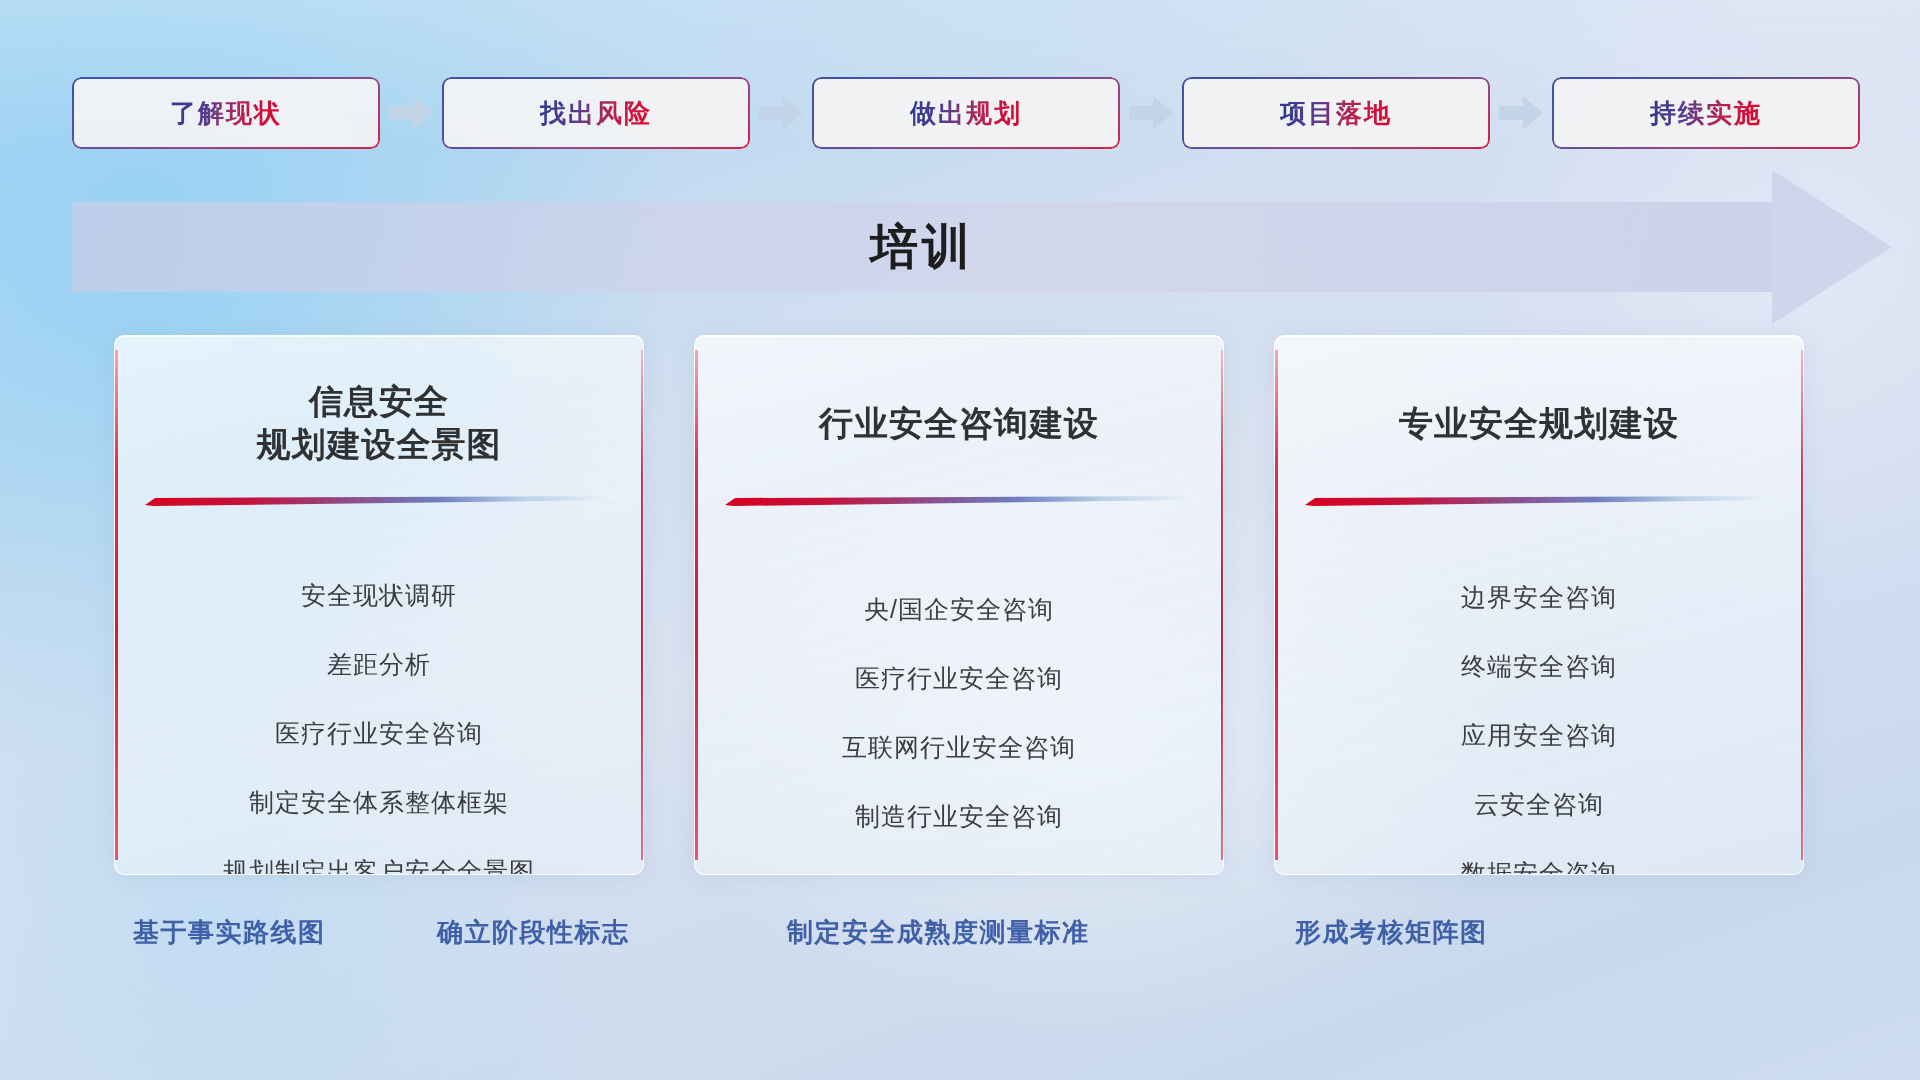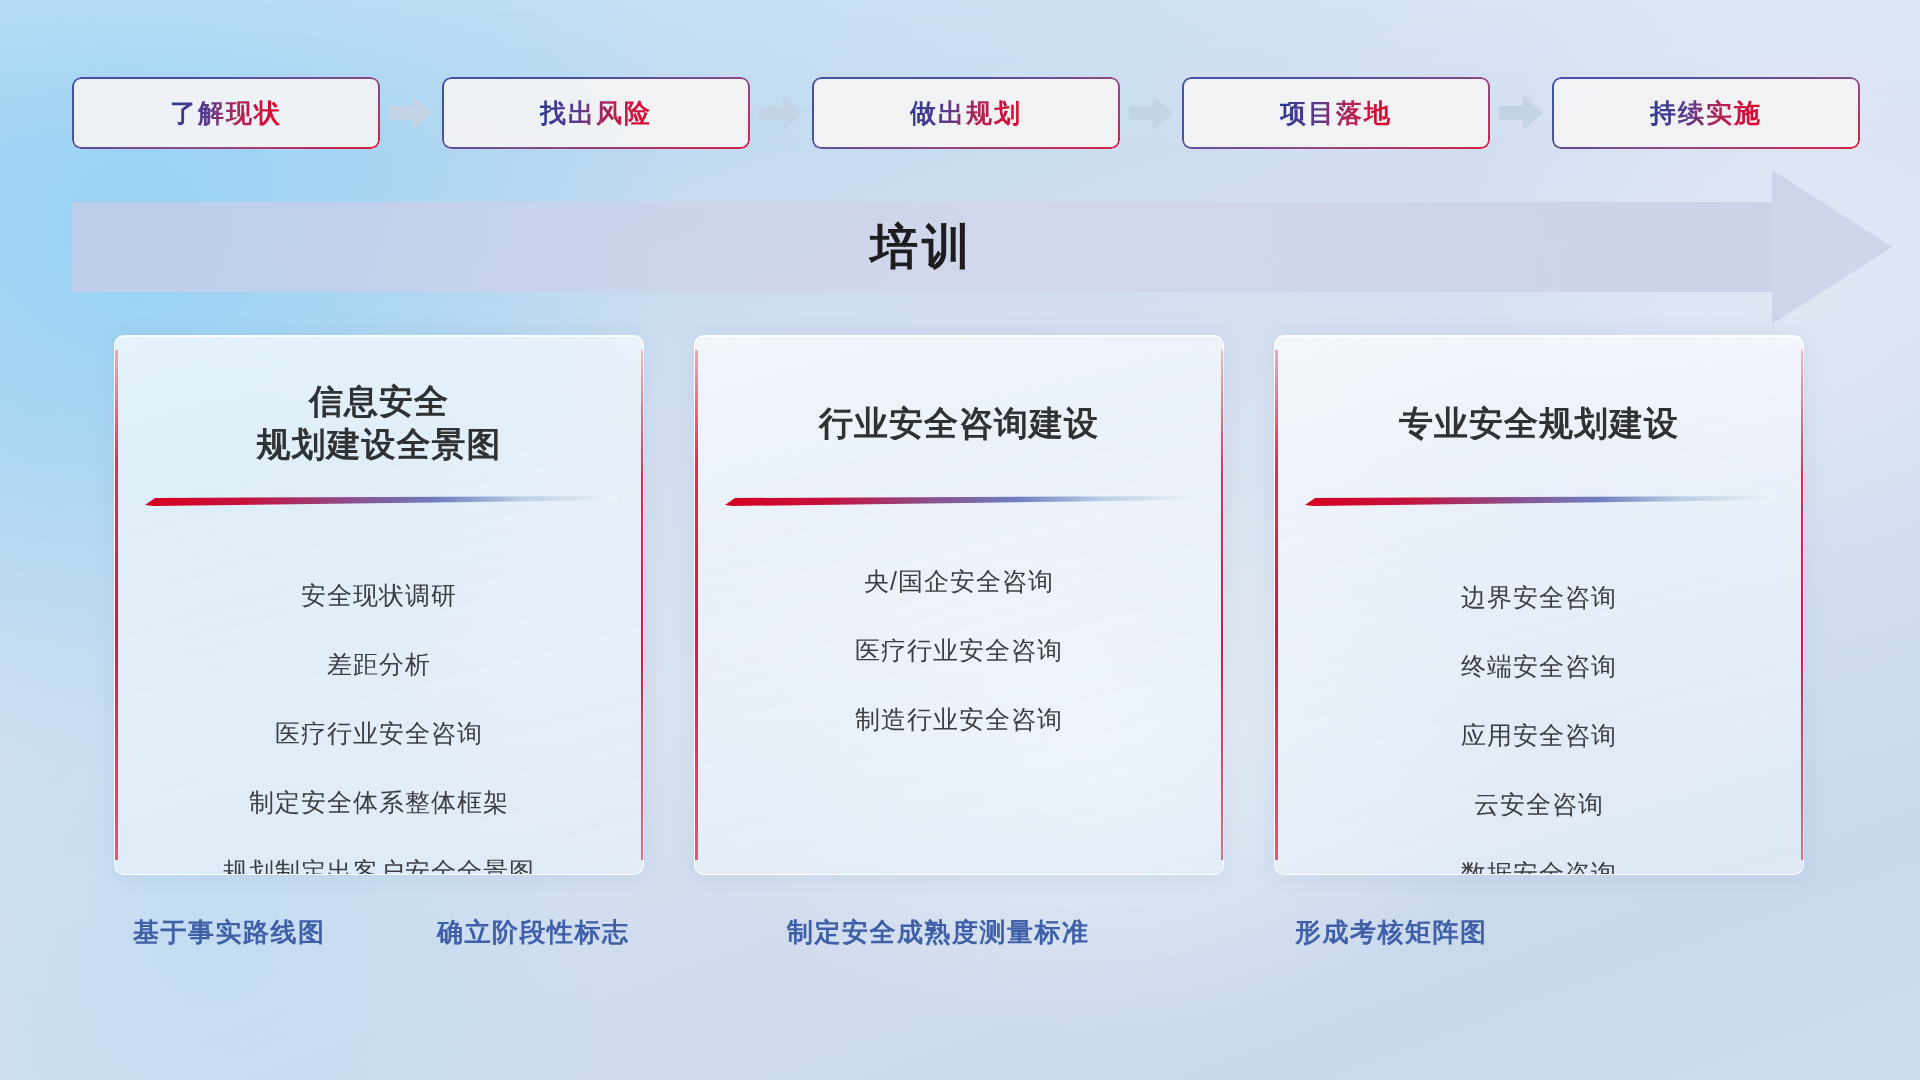--- a/index.html
+++ b/index.html
@@ -141,21 +141,21 @@
   .divider-holder.d1{ top:160px; }
   .divider-holder.d2{ top:160px; }
   .divider-holder.d3{ top:160px; }
   .divider-svg{ display:block; width:100%; height:10px; }
 
   .card-list{
     position:absolute; left:0; right:0;
     display:flex; flex-direction:column; align-items:center; gap:26px;
   }
   .card-list.l1{ top:238px; }
-  .card-list.l2{ top:224px; }
+  .card-list.l2{ top:252px; }
   .card-list.l3{ top:240px; }
   .card-list-item{
     font-size:25px; color:#3b3d40; letter-spacing:1px; line-height:1.72;
   }
 
   
   .captions{
     position:absolute; left:0; top:915px; width:1920px; height:50px;
   }
   .caption{
@@ -273,20 +273,21 @@
             <stop offset="80%" stop-color="#b9d0e6"></stop>
             <stop offset="100%" stop-color="#eef4fa"></stop>
           </linearGradient>
         </defs>
         <path d="M0 9 L10 2 L470 0 L470 4 L8 10 Z" fill="url(#dg2)"></path>
       </svg>
     </div>
     <div class="card-list l2">
       <div class="card-list-item">央/国企安全咨询</div>
       <div class="card-list-item">医疗行业安全咨询</div>
+      <div class="card-list-item">互联网行业安全咨询</div>
       <div class="card-list-item">制造行业安全咨询</div>
     </div>
   </div>
 
   <div class="card">
     <div class="card-inner">
       <div class="card-title one-line-3">专业安全规划建设</div>
     </div>
     <div class="divider-holder d3">
       <svg class="divider-svg" viewBox="0 0 470 10" preserveAspectRatio="none" aria-hidden="true">

